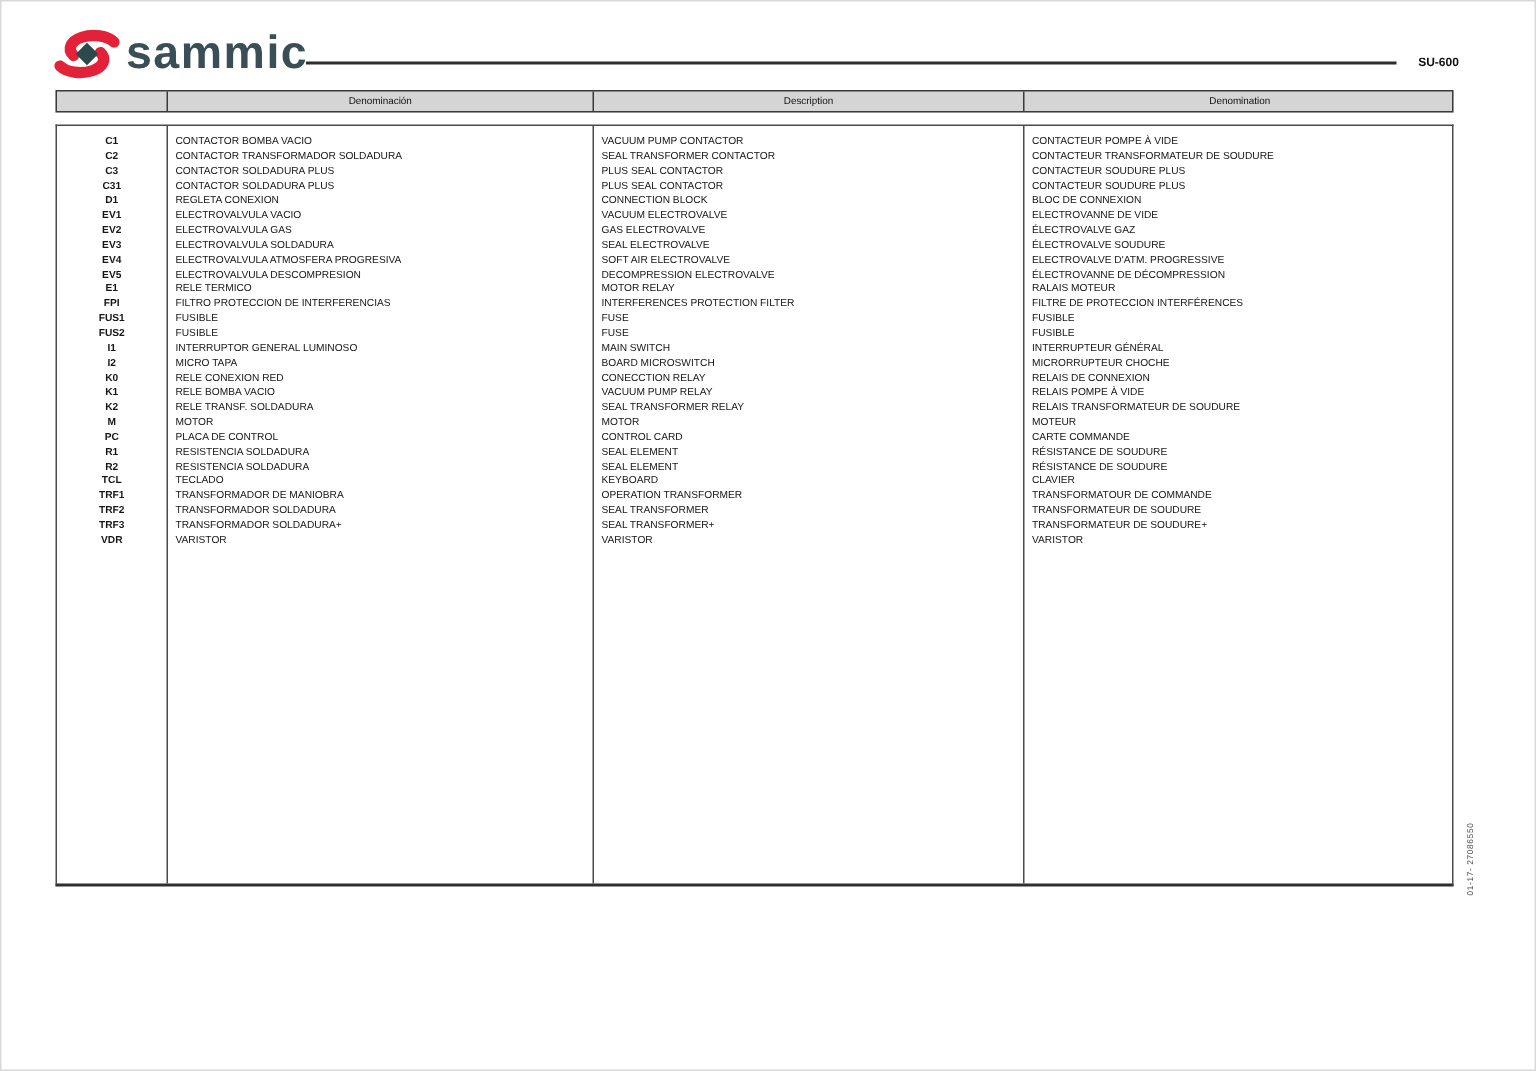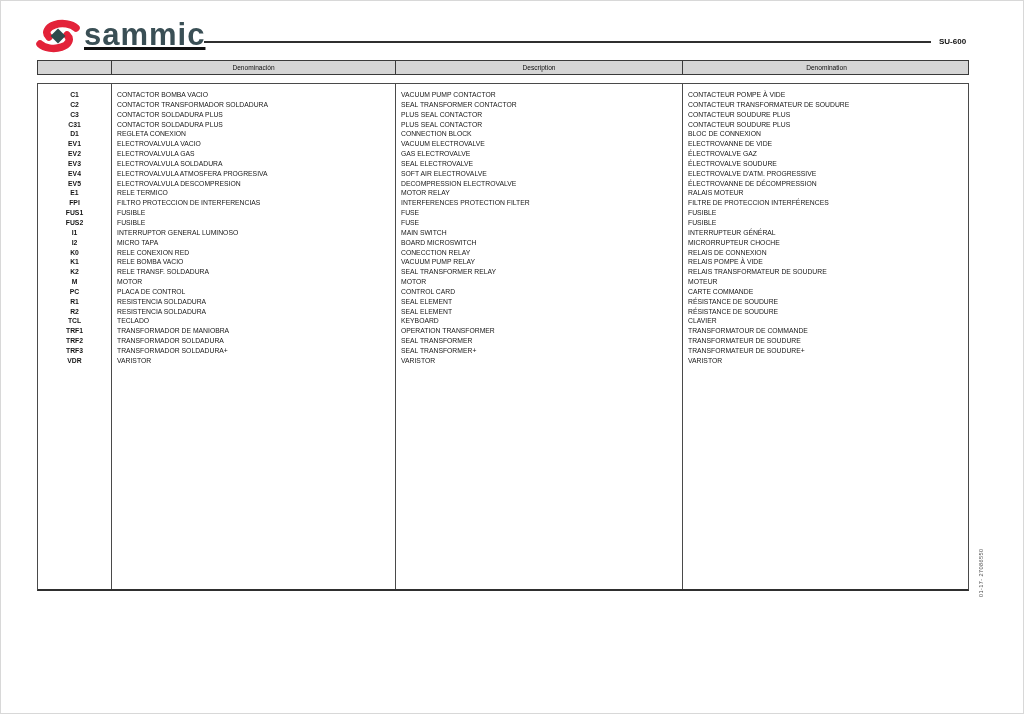--- a/index.html
+++ b/index.html
@@ -5,28 +5,28 @@
   html, body { margin: 0; padding: 0; background: #ffffff; }
   body {
     width: 1024px; height: 714px; position: relative; overflow: hidden;
     font-family: "Liberation Sans", sans-serif; color: #111;
   }
   .page {
     position: absolute; inset: 0; border: 1px solid #d8d8d8; box-sizing: border-box;
     background: #fff;
   }
   
-  .logo { position: absolute; left: 34px; top: 16px; height: 38px; display: flex; align-items: center; text-decoration: underline; }
+  .logo { position: absolute; left: 34px; top: 16px; height: 38px; display: flex; align-items: center; }
   .logo-mark { width: 46px; height: 38px; display: block; }
   .logo-text {
     font-size: 31px; font-weight: bold; letter-spacing: 1px; color: #3a4f55;
     margin-left: 3px; line-height: 38px; transform: translateY(-1px);
   }
   .header-rule { position: absolute; left: 203px; top: 40px; width: 727px; height: 2px; background: #2f2f2f; }
-  .doc-ref { position: absolute; left: 938px; top: 36px; width: 40px; text-align: left; font-size: 8px; font-weight: bold; color: #111; }
+  .doc-ref { position: absolute; left: 938px; top: 36px; width: 40px; text-align: center; font-size: 8px; font-weight: bold; color: #111; }
 
   
   .thead {
     position: absolute; left: 36px; top: 59px; width: 932px; height: 15px;
     display: grid; grid-template-columns: 74px 284px 287px 287px;
     background: #d5d5d5; border: 1px solid #3a3a3a; box-sizing: border-box;
   }
   .thead .hcell {
     border-right: 1px solid #3a3a3a; font-size: 6.6px; line-height: 13px;
     text-align: center; color: #111; overflow: hidden;

